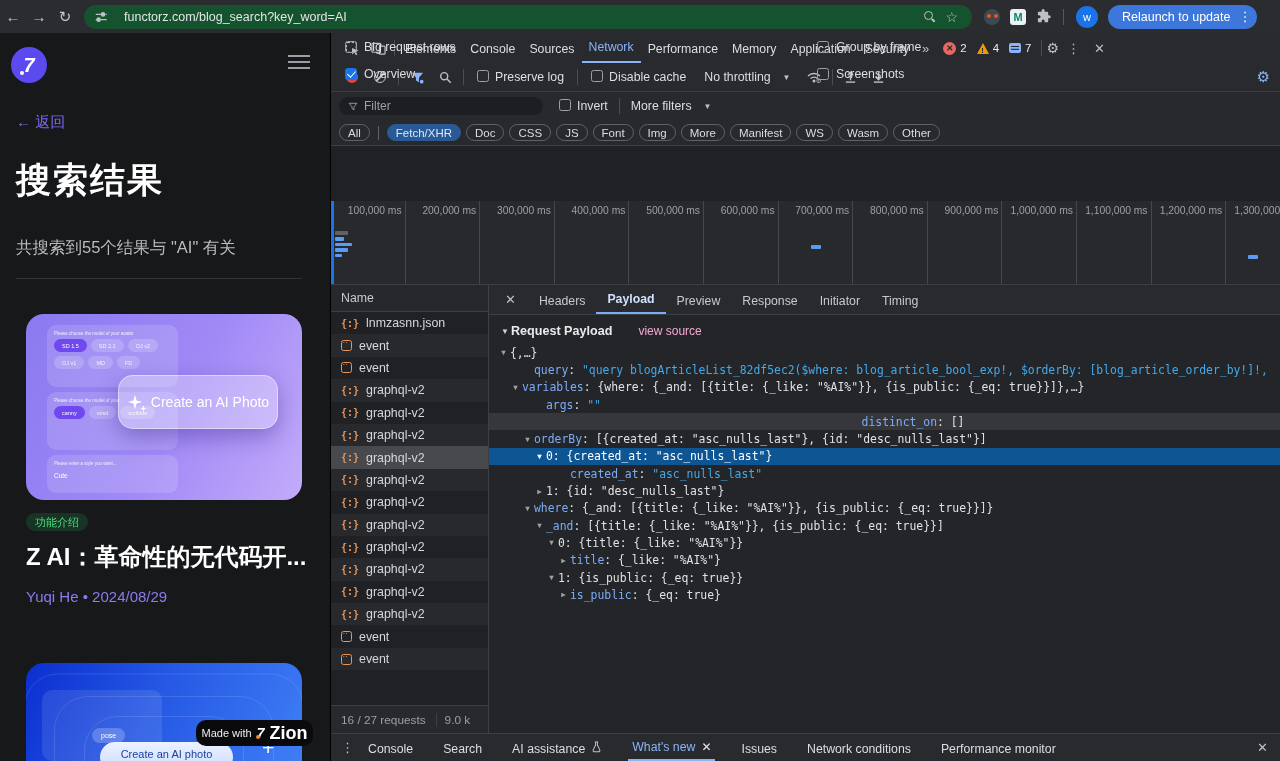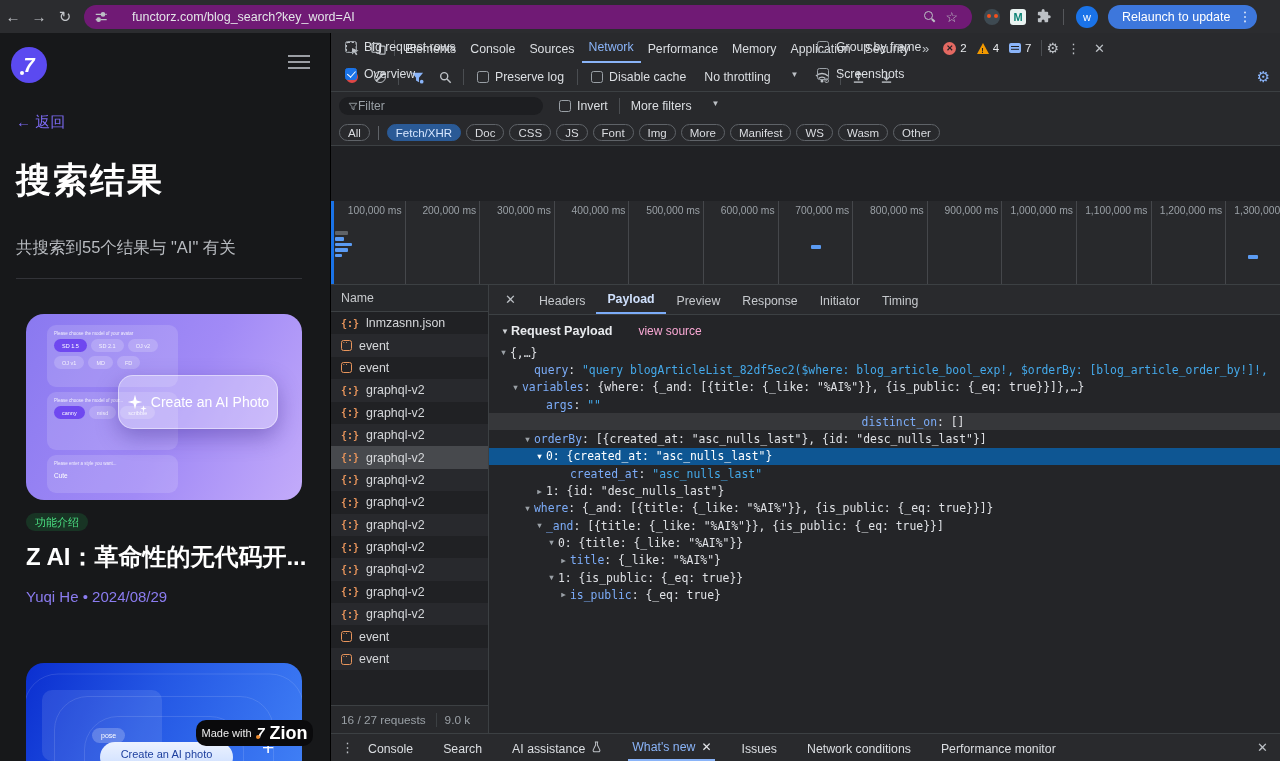--- a/index.html
+++ b/index.html
@@ -2,21 +2,21 @@
 <html><head>
 <meta charset="utf-8">
 <style>
   *{box-sizing:border-box;margin:0;padding:0}
   html,body{width:1280px;height:761px;overflow:hidden;background:#000;font-family:"Liberation Sans",sans-serif}
   #stage{position:relative;width:1280px;height:761px;background:#202124;overflow:hidden}
 
   
   #topbar{position:absolute;left:0;top:0;width:1280px;height:33px;background:#2b2c2f;display:flex;align-items:center}
   .nav-ic{color:#c2c5c9;font-size:15px;width:26px;text-align:center;flex:none}
-  #omnibox{height:24px;width:888px;margin-left:6px;background:#701a75;border-radius:12px;display:flex;align-items:center;padding:0 10px;color:#e3e5e8;font-size:12.5px;gap:24px}
+  #omnibox{height:24px;width:888px;margin-left:6px;background:#14532d;border-radius:12px;display:flex;align-items:center;padding:0 10px;color:#e3e5e8;font-size:12.5px;gap:16px}
   #omnibox .url{flex:1;white-space:nowrap;overflow:hidden}
   .omni-right{display:flex;align-items:center;gap:10px;margin-right:4px}
   .ext-zone{display:flex;align-items:center;gap:10px;margin-left:12px}
   .ext-m{width:16px;height:16px;border-radius:3px;background:#eaf3f1;color:#0e8476;font-weight:bold;font-size:11px;display:flex;align-items:center;justify-content:center}
   .ext-robot{width:16px;height:16px;border-radius:50%;background:#3e4a52;position:relative}
   .ext-robot::after{content:"";position:absolute;left:2.5px;top:5px;width:4px;height:4px;border-radius:50%;background:#f4511e;box-shadow:7px 0 0 #f4511e}
   .vsep-top{width:1px;height:16px;background:#55575b;margin:0 2px}
   .avatar{width:22px;height:22px;border-radius:50%;background:#1a73e8;color:#fff;font-size:11px;display:flex;align-items:center;justify-content:center}
   #relaunch{height:24px;margin:0 8px 0 10px;padding:0 6px 0 14px;border-radius:12px;background:#3d77dc;color:#fff;font-size:12.5px;display:flex;align-items:center;gap:8px}
   #relaunch .kebab{font-size:13px;letter-spacing:0}
@@ -82,27 +82,27 @@
   .ic-close{color:#bdc1c6;font-size:13px;padding:0 6px}
 
   #dt-nettools{top:30px;height:29px;background:#292a2d;border-bottom:1px solid #3c4043;padding-left:8px;gap:2px}
   .rec{width:12px;height:12px;border-radius:50%;border:3.2px solid #df4747;flex:none}
   .clear-ic{width:12px;height:12px;border-radius:50%;border:1.5px solid #bdc1c6;position:relative;flex:none}
   .clear-ic::after{content:"";position:absolute;left:-1px;top:4.2px;width:12px;height:1.5px;background:#bdc1c6;transform:rotate(-45deg)}
   .lbl{font-size:12.3px;color:#dbdee2;white-space:nowrap}
   .cb{width:12px;height:12px;border:1.5px solid #9aa0a6;border-radius:2.5px;flex:none;position:relative}
   .cb.checked{background:#1a73e8;border-color:#1a73e8}
   .cb.checked::after{content:"";position:absolute;left:3px;top:0.5px;width:3.5px;height:7px;border:solid #fff;border-width:0 1.8px 1.8px 0;transform:rotate(42deg)}
-  .cb-group{display:flex;align-items:center;gap:6px;padding:0 8px}
-  .dd{display:flex;gap:20px;color:#dbdee2;font-size:12.3px;padding:0 8px}
+  .cb-group{display:flex;gap:6px;padding:0 8px}
+  .dd{display:flex;align-items:center;gap:12px;color:#dbdee2;font-size:12.3px;padding:0 8px}
   .dd .caret{font-size:8px;color:#bdc1c6}
   .gear-blue{color:#8ab4f8;font-size:15px;margin-left:auto;margin-right:10px}
 
   #dt-filterrow{top:59px;height:28px;background:#28292c;padding-left:8px}
-  #filter-pill{width:204px;height:18px;border-radius:9px;background:#1d1e21;display:flex;align-items:center;padding:0 9px;color:#9aa0a6;font-size:12px}
+  #filter-pill{width:204px;height:18px;border-radius:9px;background:#1d1e21;display:flex;align-items:center;gap:6px;padding:0 9px;color:#9aa0a6;font-size:12px}
   .funnel-sm{width:10px;height:9px;flex:none}
   #dt-chiprow{top:87px;height:26px;background:#28292c;border-bottom:1px solid #3c4043;padding-left:8px;gap:5px}
   .chip{height:17px;padding:0 8px;border:1px solid #5f6368;border-radius:9px;font-size:11.5px;color:#dadce0;display:flex;align-items:center;white-space:nowrap}
   .chip.active{background:#2a5a96;border-color:#2a5a96;color:#d6e6ff}
   .chip-sep{width:1px;height:14px;background:#5f6368;margin:0 3px}
 
   #dt-options{top:113px;height:55px;background:#28292c;border-bottom:1px solid #3c4043}
   .opt-row{position:absolute;left:0;right:0;height:27px;display:flex;align-items:center}
   .opt-cell{display:flex;align-items:center;gap:7px;position:absolute}
 

